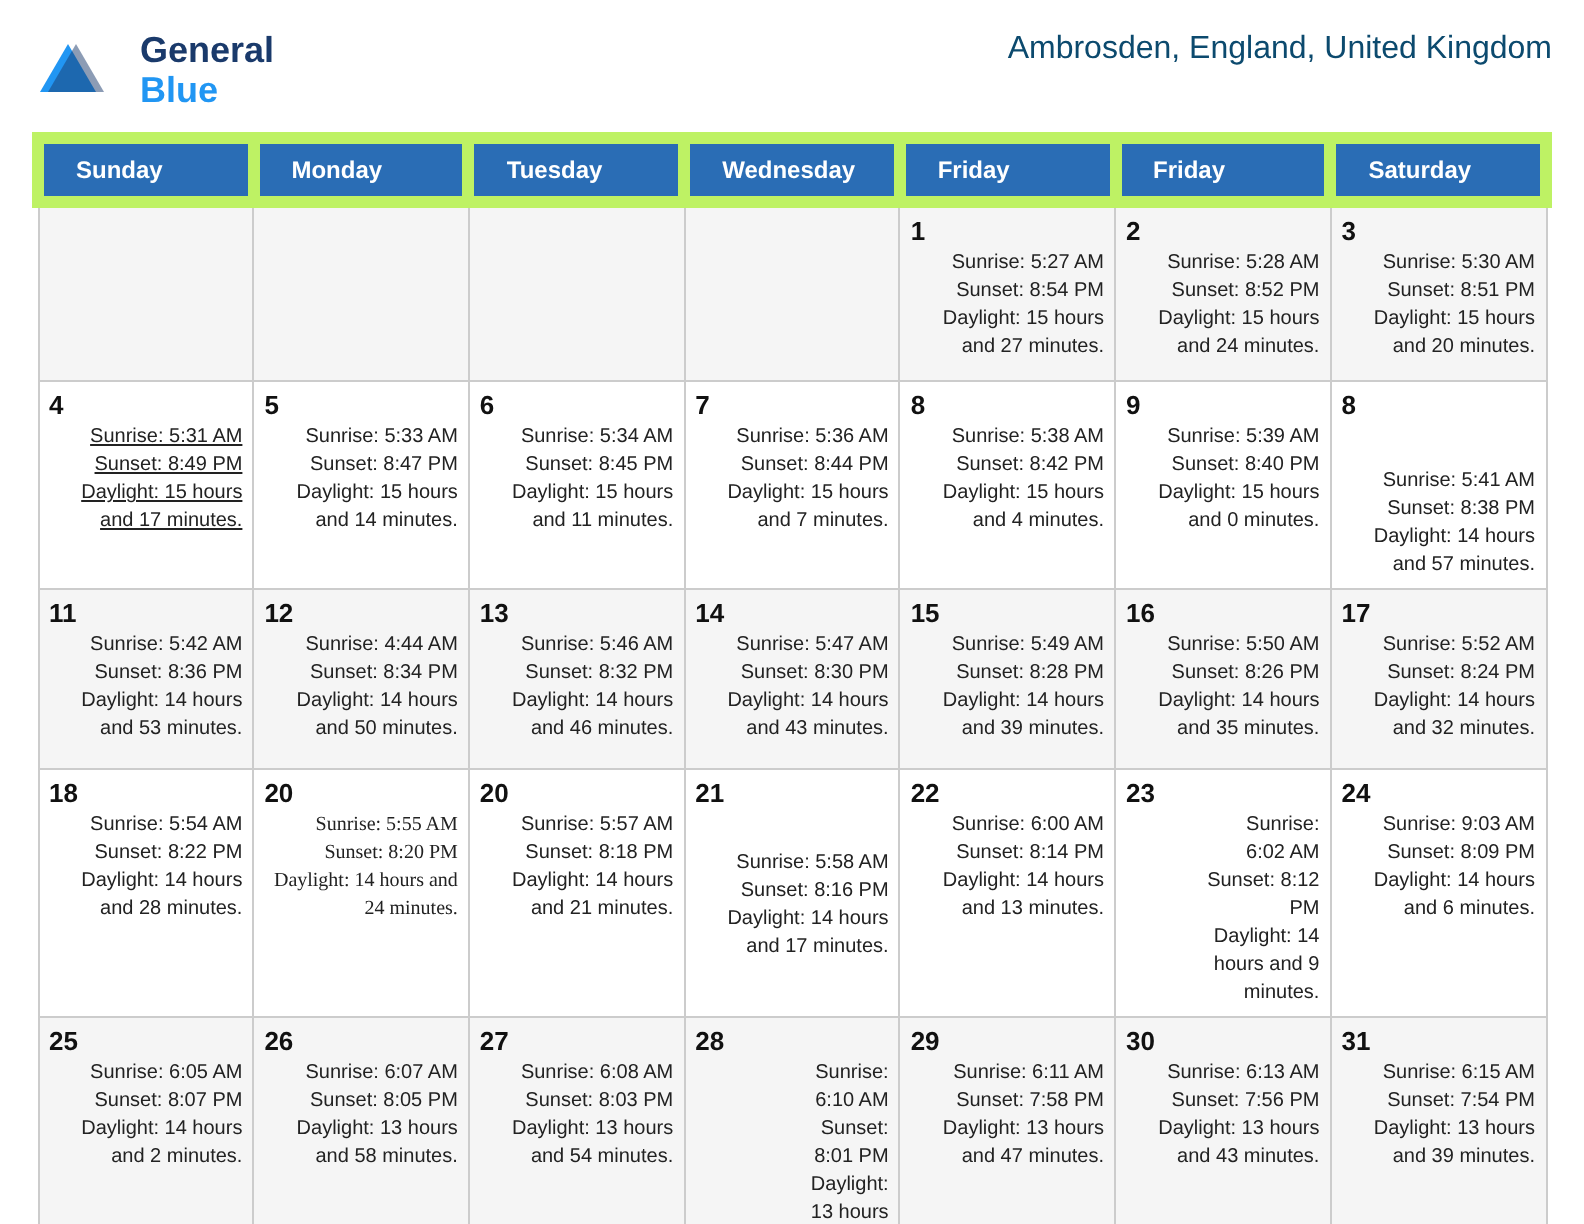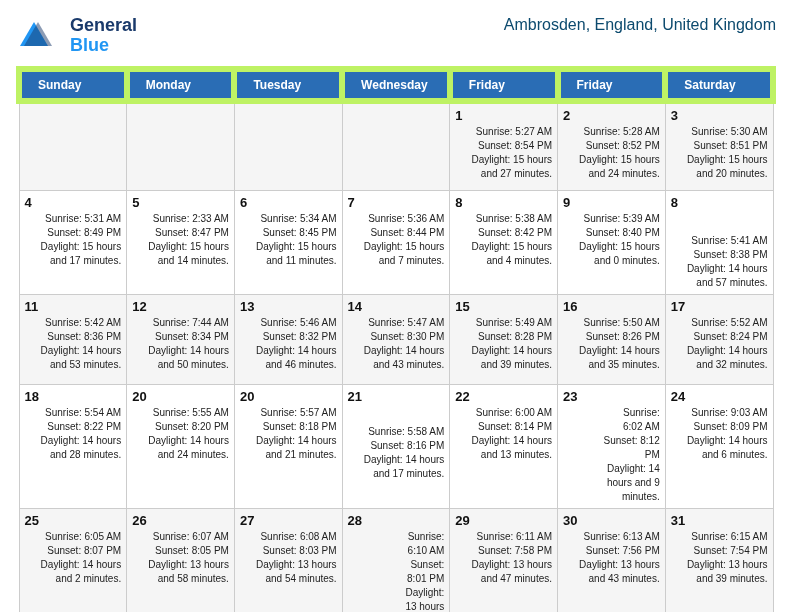--- a/index.html
+++ b/index.html
@@ -150,27 +150,27 @@
         <td>
           <span class="day-number">3</span>
           <div class="day-info" style="white-space: pre-line;">Sunrise: 5:30 AM
 Sunset: 8:51 PM
 Daylight: 15 hours and 20 minutes.</div>
         </td>
       </tr>
       <tr>
         <td>
           <span class="day-number">4</span>
-          <div class="day-info" style="white-space: pre-line;">Sunrise: 5:31 AM
+          <div class="day-info" style="white-space: pre-line; text-decoration: underline;">Sunrise: 5:31 AM
 Sunset: 8:49 PM
 Daylight: 15 hours and 17 minutes.</div>
         </td>
         <td>
           <span class="day-number">5</span>
-          <div class="day-info" style="white-space: pre-line;">Sunrise: 2:33 AM
+          <div class="day-info" style="white-space: pre-line;">Sunrise: 5:33 AM
 Sunset: 8:47 PM
 Daylight: 15 hours and 14 minutes.</div>
         </td>
         <td>
           <span class="day-number">6</span>
           <div class="day-info" style="white-space: pre-line;">Sunrise: 5:34 AM
 Sunset: 8:45 PM
 Daylight: 15 hours and 11 minutes.</div>
         </td>
         <td>
@@ -200,21 +200,21 @@
       </tr>
       <tr>
         <td>
           <span class="day-number">11</span>
           <div class="day-info" style="white-space: pre-line;">Sunrise: 5:42 AM
 Sunset: 8:36 PM
 Daylight: 14 hours and 53 minutes.</div>
         </td>
         <td>
           <span class="day-number">12</span>
-          <div class="day-info" style="white-space: pre-line;">Sunrise: 7:44 AM
+          <div class="day-info" style="white-space: pre-line;">Sunrise: 4:44 AM
 Sunset: 8:34 PM
 Daylight: 14 hours and 50 minutes.</div>
         </td>
         <td>
           <span class="day-number">13</span>
           <div class="day-info" style="white-space: pre-line;">Sunrise: 5:46 AM
 Sunset: 8:32 PM
 Daylight: 14 hours and 46 minutes.</div>
         </td>
         <td>
@@ -244,21 +244,21 @@
       </tr>
       <tr>
         <td>
           <span class="day-number">18</span>
           <div class="day-info" style="white-space: pre-line;">Sunrise: 5:54 AM
 Sunset: 8:22 PM
 Daylight: 14 hours and 28 minutes.</div>
         </td>
         <td>
           <span class="day-number">20</span>
-          <div class="day-info" style="white-space: pre-line;">Sunrise: 5:55 AM
+          <div class="day-info" style="white-space: pre-line; font-family: Liberation Serif, serif;">Sunrise: 5:55 AM
 Sunset: 8:20 PM
 Daylight: 14 hours and 24 minutes.</div>
         </td>
         <td>
           <span class="day-number">20</span>
           <div class="day-info" style="white-space: pre-line;">Sunrise: 5:57 AM
 Sunset: 8:18 PM
 Daylight: 14 hours and 21 minutes.</div>
         </td>
         <td>

